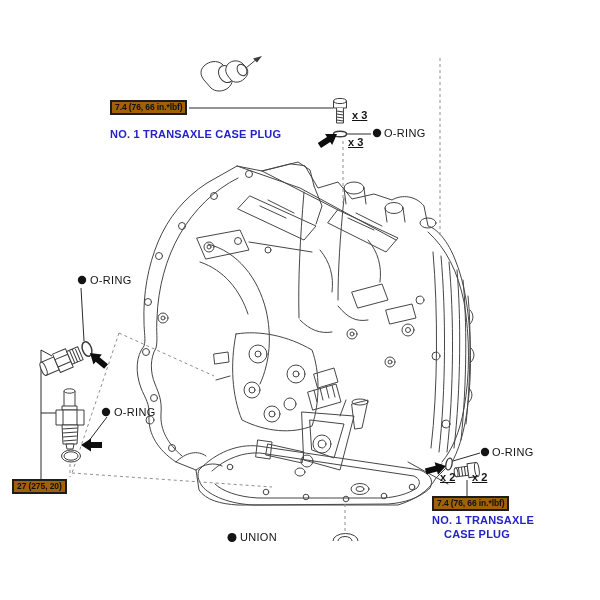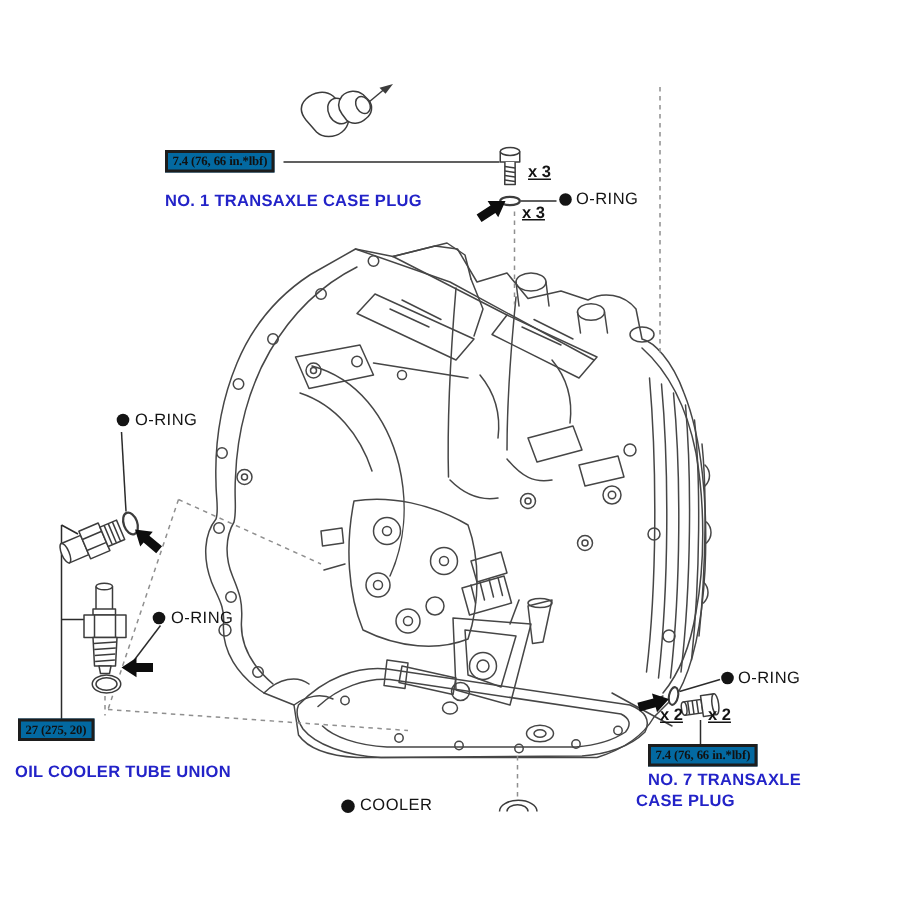--- a/index.html
+++ b/index.html
@@ -3,24 +3,23 @@
 <meta charset="utf-8">
 <style>
   html,body{margin:0;padding:0;background:#fff;}
   #stage{
     position:relative;width:600px;height:600px;background:#ffffff;
     font-family:"Liberation Sans",sans-serif;overflow:hidden;
   }
   #art{position:absolute;left:0;top:0;}
   .abs{position:absolute;white-space:nowrap;}
   .torque-box{
-    border:2px solid #1d1d1d;background:#0369a1;color:#111;
+    border:2px solid #1d1d1d;background:#a16207;color:#111;
     font-size:8.5px;font-weight:bold;line-height:11px;padding:0 3px;
     letter-spacing:-0.1px;
-    font-family:Liberation Serif, serif;
   }
   .blue-label{color:#2323c8;font-size:11px;font-weight:bold;letter-spacing:0.2px;}
   .black-label{color:#141414;font-size:11px;font-weight:normal;letter-spacing:0.3px;}
   .qty{color:#141414;font-size:11px;font-weight:600;text-decoration:underline;}
   .clip-bottom{height:11px;overflow:hidden;}
 </style>
 </head>
 <body>
 
 <div id="stage">
@@ -254,24 +253,23 @@
 
 <div class="abs torque-box" style="left:110px;top:100px;">7.4 (76, 66 in.*lbf)</div>
 <div class="abs blue-label" style="left:110px;top:128px;">NO. 1 TRANSAXLE CASE PLUG</div>
 <div class="abs qty" style="left:352px;top:109px;">x 3</div>
 <div class="abs qty" style="left:348px;top:136px;">x 3</div>
 <div class="abs black-label" style="left:384px;top:127px;">O-RING</div>
 
 <div class="abs black-label" style="left:90px;top:274px;">O-RING</div>
 <div class="abs black-label" style="left:114px;top:406px;">O-RING</div>
 <div class="abs torque-box" style="left:12px;top:479px;">27 (275, 20)</div>
-<div class="abs blue-label" style="left:10px;top:509px;">OIL COOLER TUBE UNION</div>
 
 <div class="abs black-label" style="left:492px;top:446px;">O-RING</div>
 <div class="abs qty" style="left:440px;top:471px;">x 2</div>
 <div class="abs qty" style="left:472px;top:471px;">x 2</div>
 <div class="abs torque-box" style="left:432px;top:496px;">7.4 (76, 66 in.*lbf)</div>
-<div class="abs blue-label" style="left:432px;top:514px;">NO. 7 TRANSAXLE</div>
-<div class="abs blue-label" style="left:424px;top:528px;">CASE PLUG</div>
-
-<div class="abs black-label clip-bottom" style="left:240px;top:531px;">COOLER</div>
+<div class="abs blue-label" style="left:432px;top:514px;">NO. 1 TRANSAXLE</div>
+<div class="abs blue-label" style="left:444px;top:528px;">CASE PLUG</div>
+
+<div class="abs black-label clip-bottom" style="left:240px;top:531px;">UNION</div>
 
 </div>
 
 </body></html>

